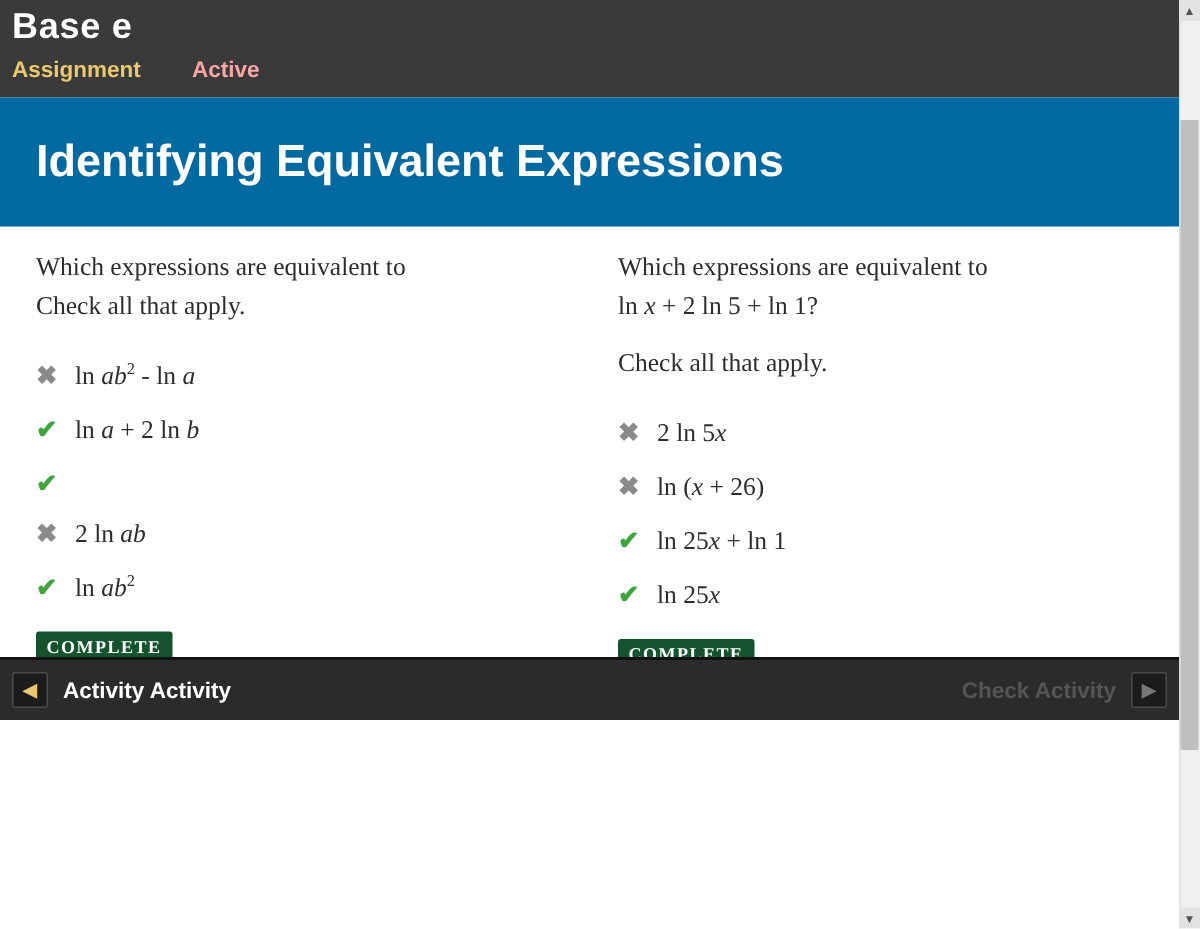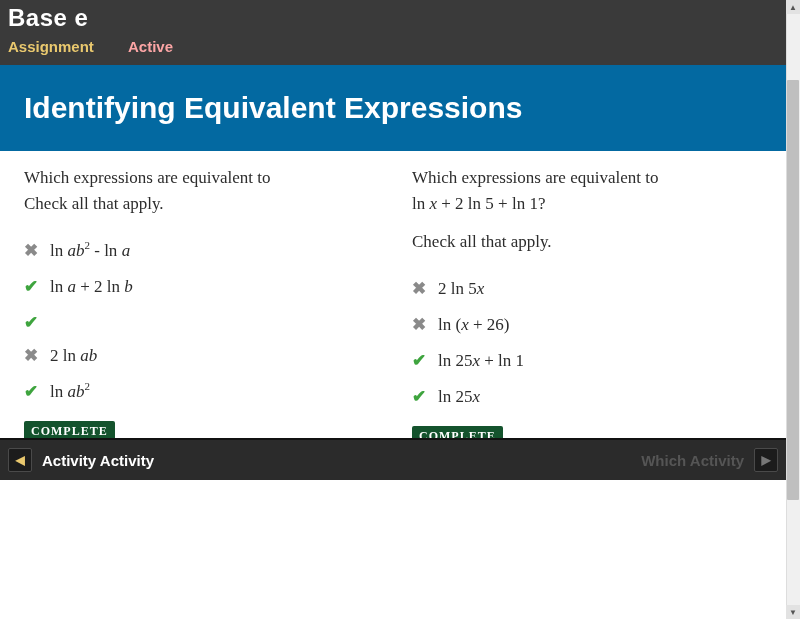--- a/index.html
+++ b/index.html
@@ -128,19 +128,19 @@
         <span class="complete-badge">COMPLETE</span>
       </div>
     </div>
 
     <div class="bottom">
       <div class="navbtn prev">
         <span class="arrow-box">◀</span>
         <span>Activity Activity</span>
       </div>
       <div class="navbtn next disabled">
-        <span>Which Activity</span>
+        <span>Check Activity</span>
         <span class="arrow-box">▶</span>
       </div>
     </div>
 
   </div>
 </div>
 
 </body></html>

